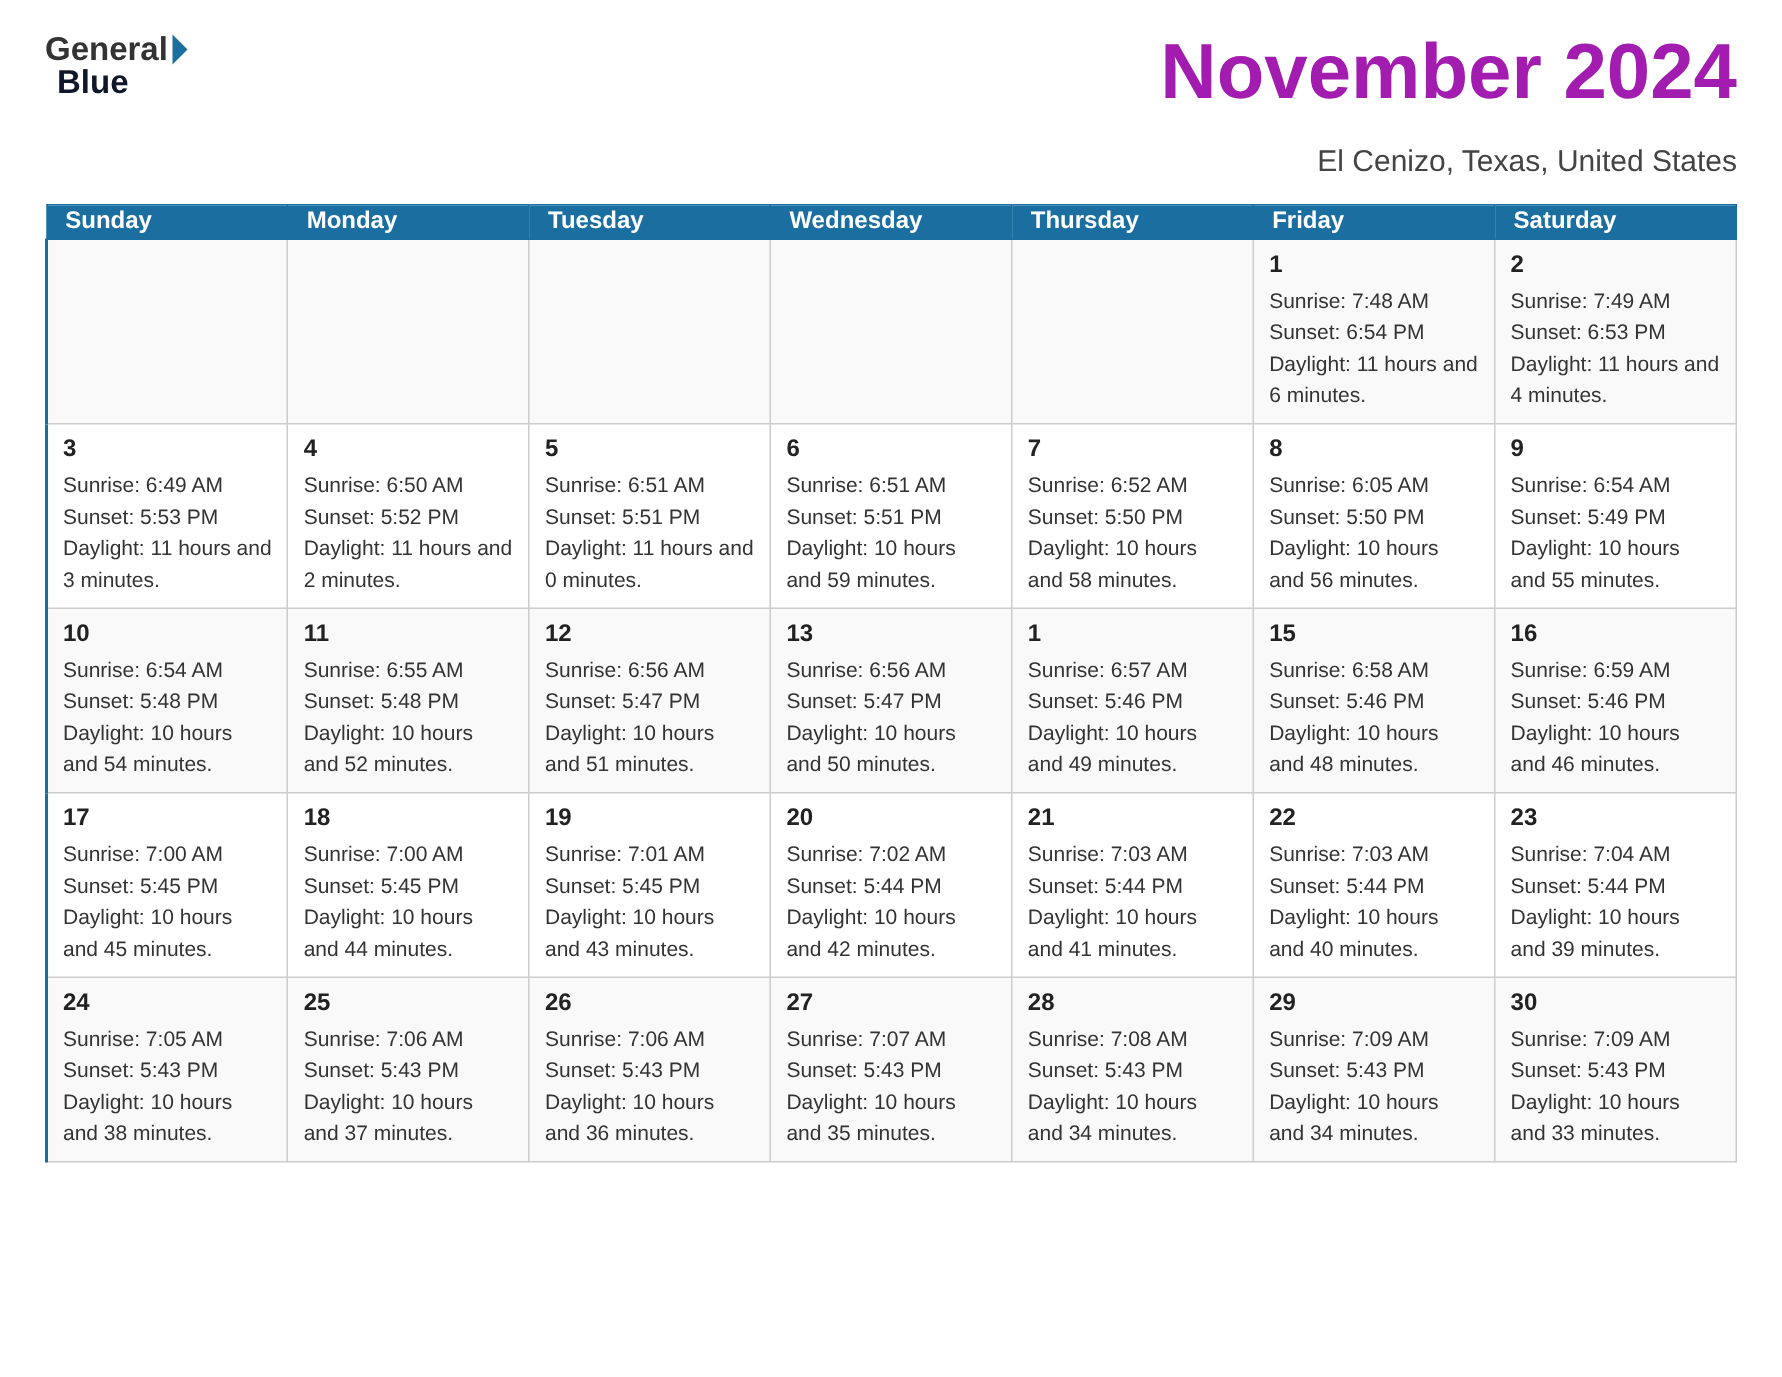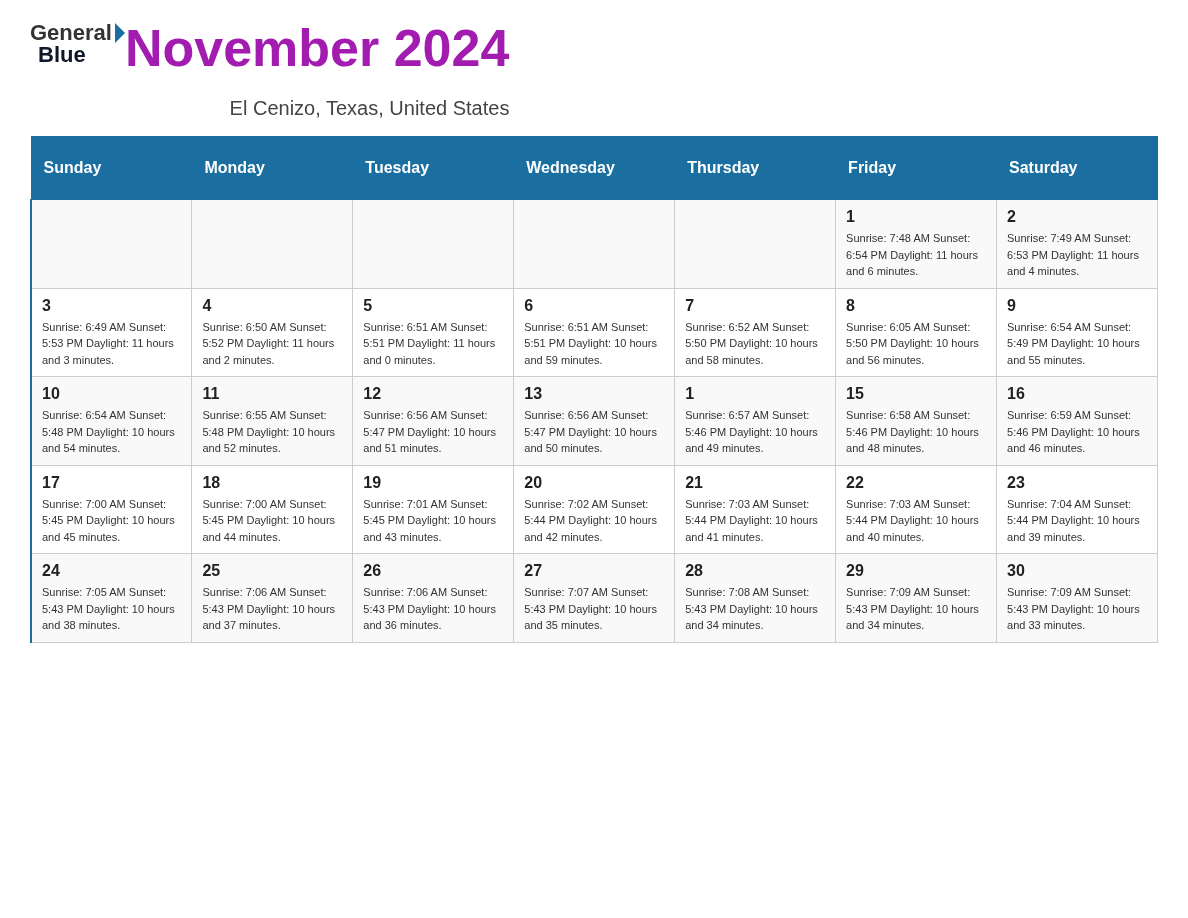--- a/index.html
+++ b/index.html
@@ -5,20 +5,21 @@
     * { margin: 0; padding: 0; box-sizing: border-box; }
     body {
       font-family: Arial, sans-serif;
       background: #fff;
       width: 1188px;
       min-height: 918px;
       padding: 20px 30px;
     }
     .header-area {
       display: flex;
+      justify-content: space-between;
       align-items: flex-start;
       margin-bottom: 16px;
     }
     .logo {
       display: flex;
       flex-direction: column;
       align-items: flex-start;
     }
     .logo-text-general {
       font-size: 22px;
@@ -59,39 +60,39 @@
     .calendar-table {
       width: 100%;
       border-collapse: collapse;
       border: 1px solid #ccc;
     }
     .calendar-table thead tr th {
       background-color: #1a6fa0;
       color: #fff;
       font-size: 16px;
       font-weight: bold;
-      padding: 22px 12px;
+      padding: 2px 12px;
       text-align: left;
       border: 1px solid #1a6fa0;
     }
     .calendar-table tbody tr td {
       border: 1px solid #ccc;
       vertical-align: top;
       padding: 8px 10px;
       width: calc(100% / 7);
       min-height: 100px;
     }
     .day-number {
       font-size: 16px;
       font-weight: bold;
       color: #222;
       margin-bottom: 4px;
     }
     .day-info {
-      font-size: 11px;
+      font-size: 14px;
       color: #333;
       line-height: 1.5;
     }
     .empty-cell {
       background: #fafafa;
     }
     tbody tr:nth-child(odd) td {
       background-color: #f9f9f9;
     }
     tbody tr:nth-child(even) td {

